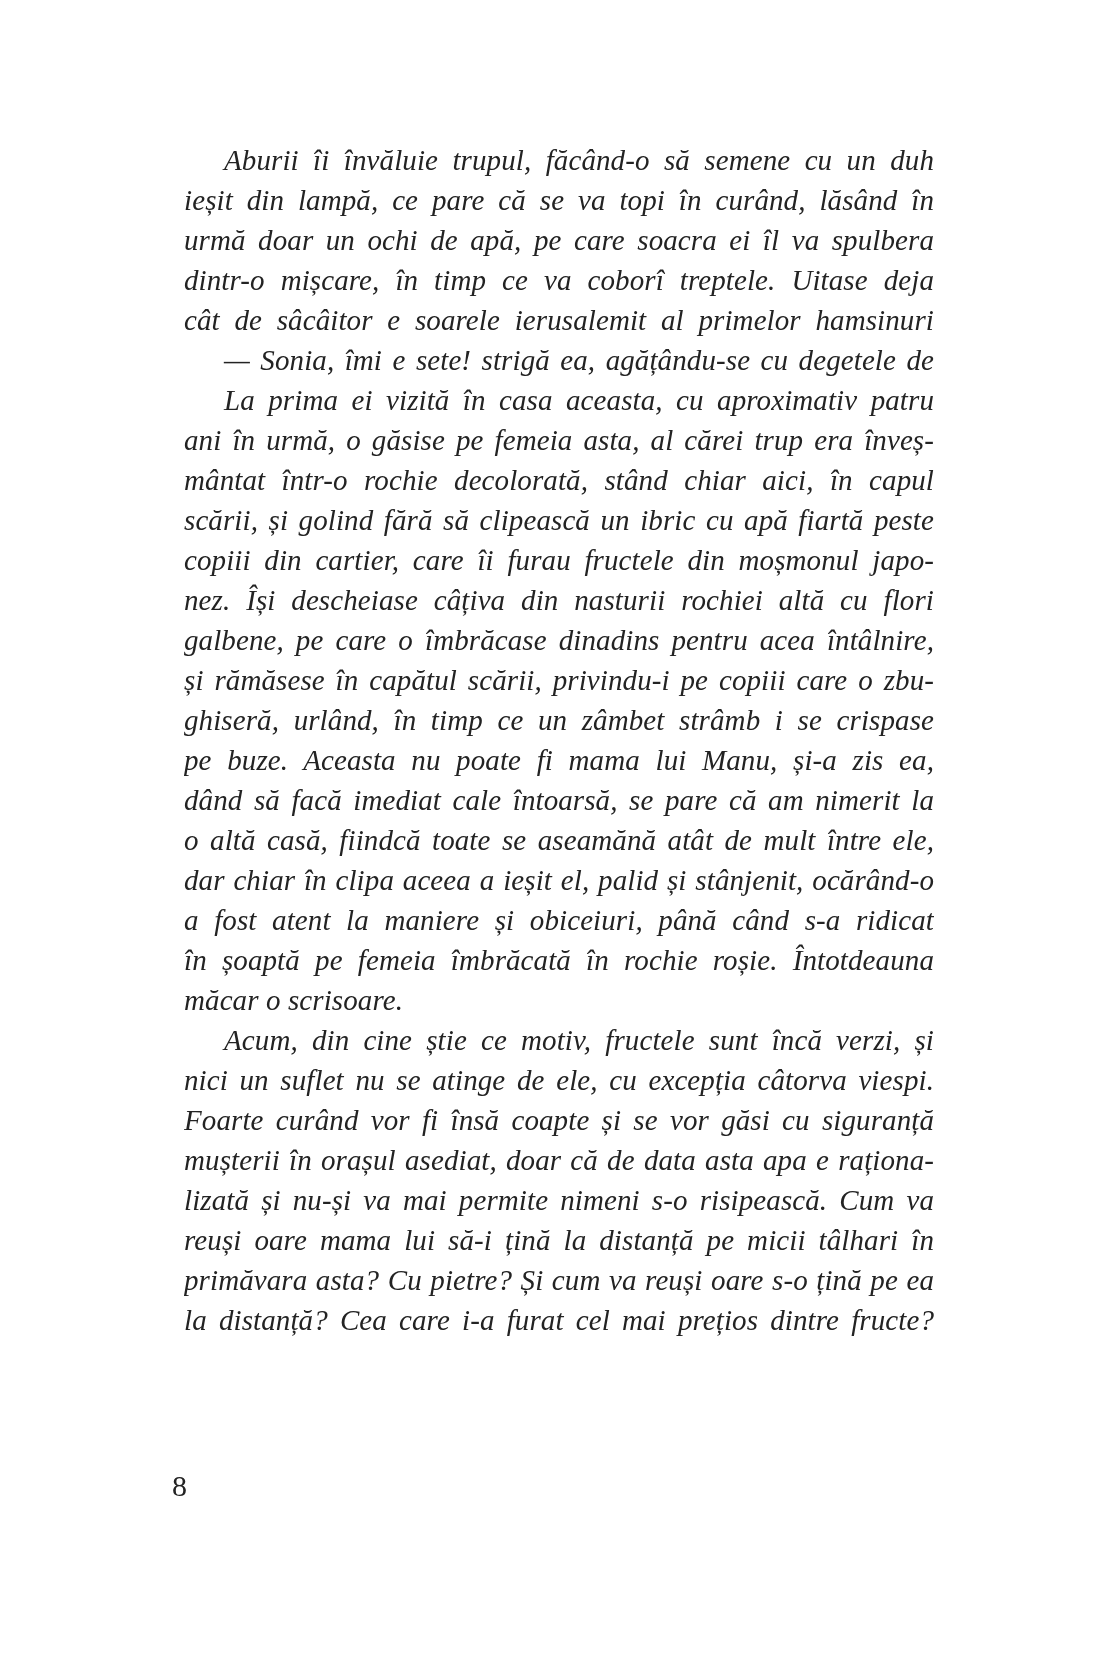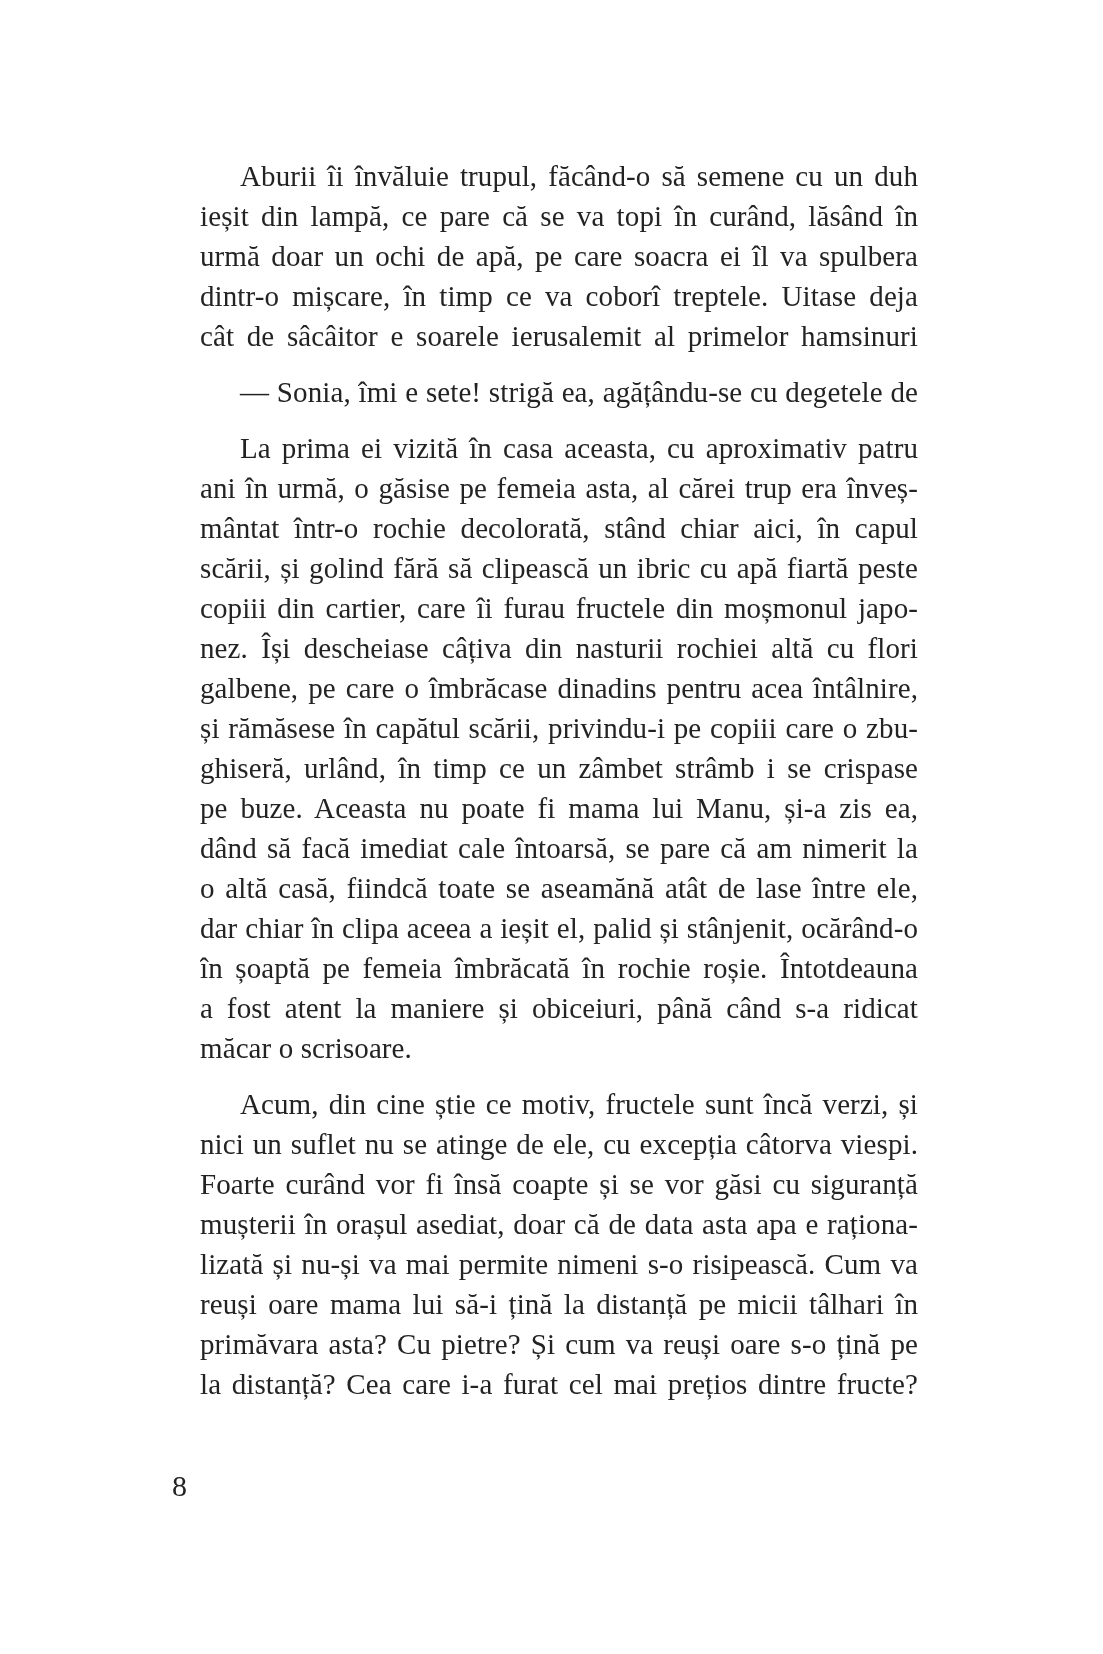--- a/index.html
+++ b/index.html
@@ -23,22 +23,23 @@
     position: absolute;
     left: 184px;
     top: 140px;
     width: 750px;
     font-size: 29px;
     line-height: 40px;
     color: var(--text-color, #232323);
     letter-spacing: 0.1px;
   }
   .para {
-    margin: 16px;
+    margin: 0;
     padding: 0;
+    font-style: italic;
   }
   .line {
     display: block;
     height: 40px;
     text-align: justify;
     text-align-last: justify;
     white-space: normal;
     overflow: hidden;
   }
   .line.last {
@@ -76,24 +77,24 @@
         <span class="line">ani în urmă, o găsise pe femeia asta, al cărei trup era înveș-</span>
         <span class="line">mântat într-o rochie decolorată, stând chiar aici, în capul</span>
         <span class="line">scării, și golind fără să clipească un ibric cu apă fiartă peste</span>
         <span class="line">copiii din cartier, care îi furau fructele din moșmonul japo-</span>
         <span class="line">nez. Își descheiase câțiva din nasturii rochiei altă cu flori</span>
         <span class="line">galbene, pe care o îmbrăcase dinadins pentru acea întâlnire,</span>
         <span class="line">și rămăsese în capătul scării, privindu-i pe copiii care o zbu-</span>
         <span class="line">ghiseră, urlând, în timp ce un zâmbet strâmb i se crispase</span>
         <span class="line">pe buze. Aceasta nu poate fi mama lui Manu, și-a zis ea,</span>
         <span class="line">dând să facă imediat cale întoarsă, se pare că am nimerit la</span>
-        <span class="line">o altă casă, fiindcă toate se aseamănă atât de lase între ele,</span>
+        <span class="line">o altă casă, fiindcă toate se aseamănă atât de mult între ele,</span>
         <span class="line">dar chiar în clipa aceea a ieșit el, palid și stânjenit, ocărând-o</span>
+        <span class="line">a fost atent la maniere și obiceiuri, până când s-a ridicat</span>
         <span class="line">în șoaptă pe femeia îmbrăcată în rochie roșie. Întotdeauna</span>
-        <span class="line">a fost atent la maniere și obiceiuri, până când s-a ridicat</span>
         <span class="line last">măcar o scrisoare.</span>
       </p>
     <p class="para">
         <span class="line indent">Acum, din cine știe ce motiv, fructele sunt încă verzi, și</span>
         <span class="line">nici un suflet nu se atinge de ele, cu excepția câtorva viespi.</span>
         <span class="line">Foarte curând vor fi însă coapte și se vor găsi cu siguranță</span>
         <span class="line">mușterii în orașul asediat, doar că de data asta apa e raționa-</span>
         <span class="line">lizată și nu-și va mai permite nimeni s-o risipească. Cum va</span>
         <span class="line">reuși oare mama lui să-i țină la distanță pe micii tâlhari în</span>
         <span class="line">primăvara asta? Cu pietre? Și cum va reuși oare s-o țină pe ea</span>

